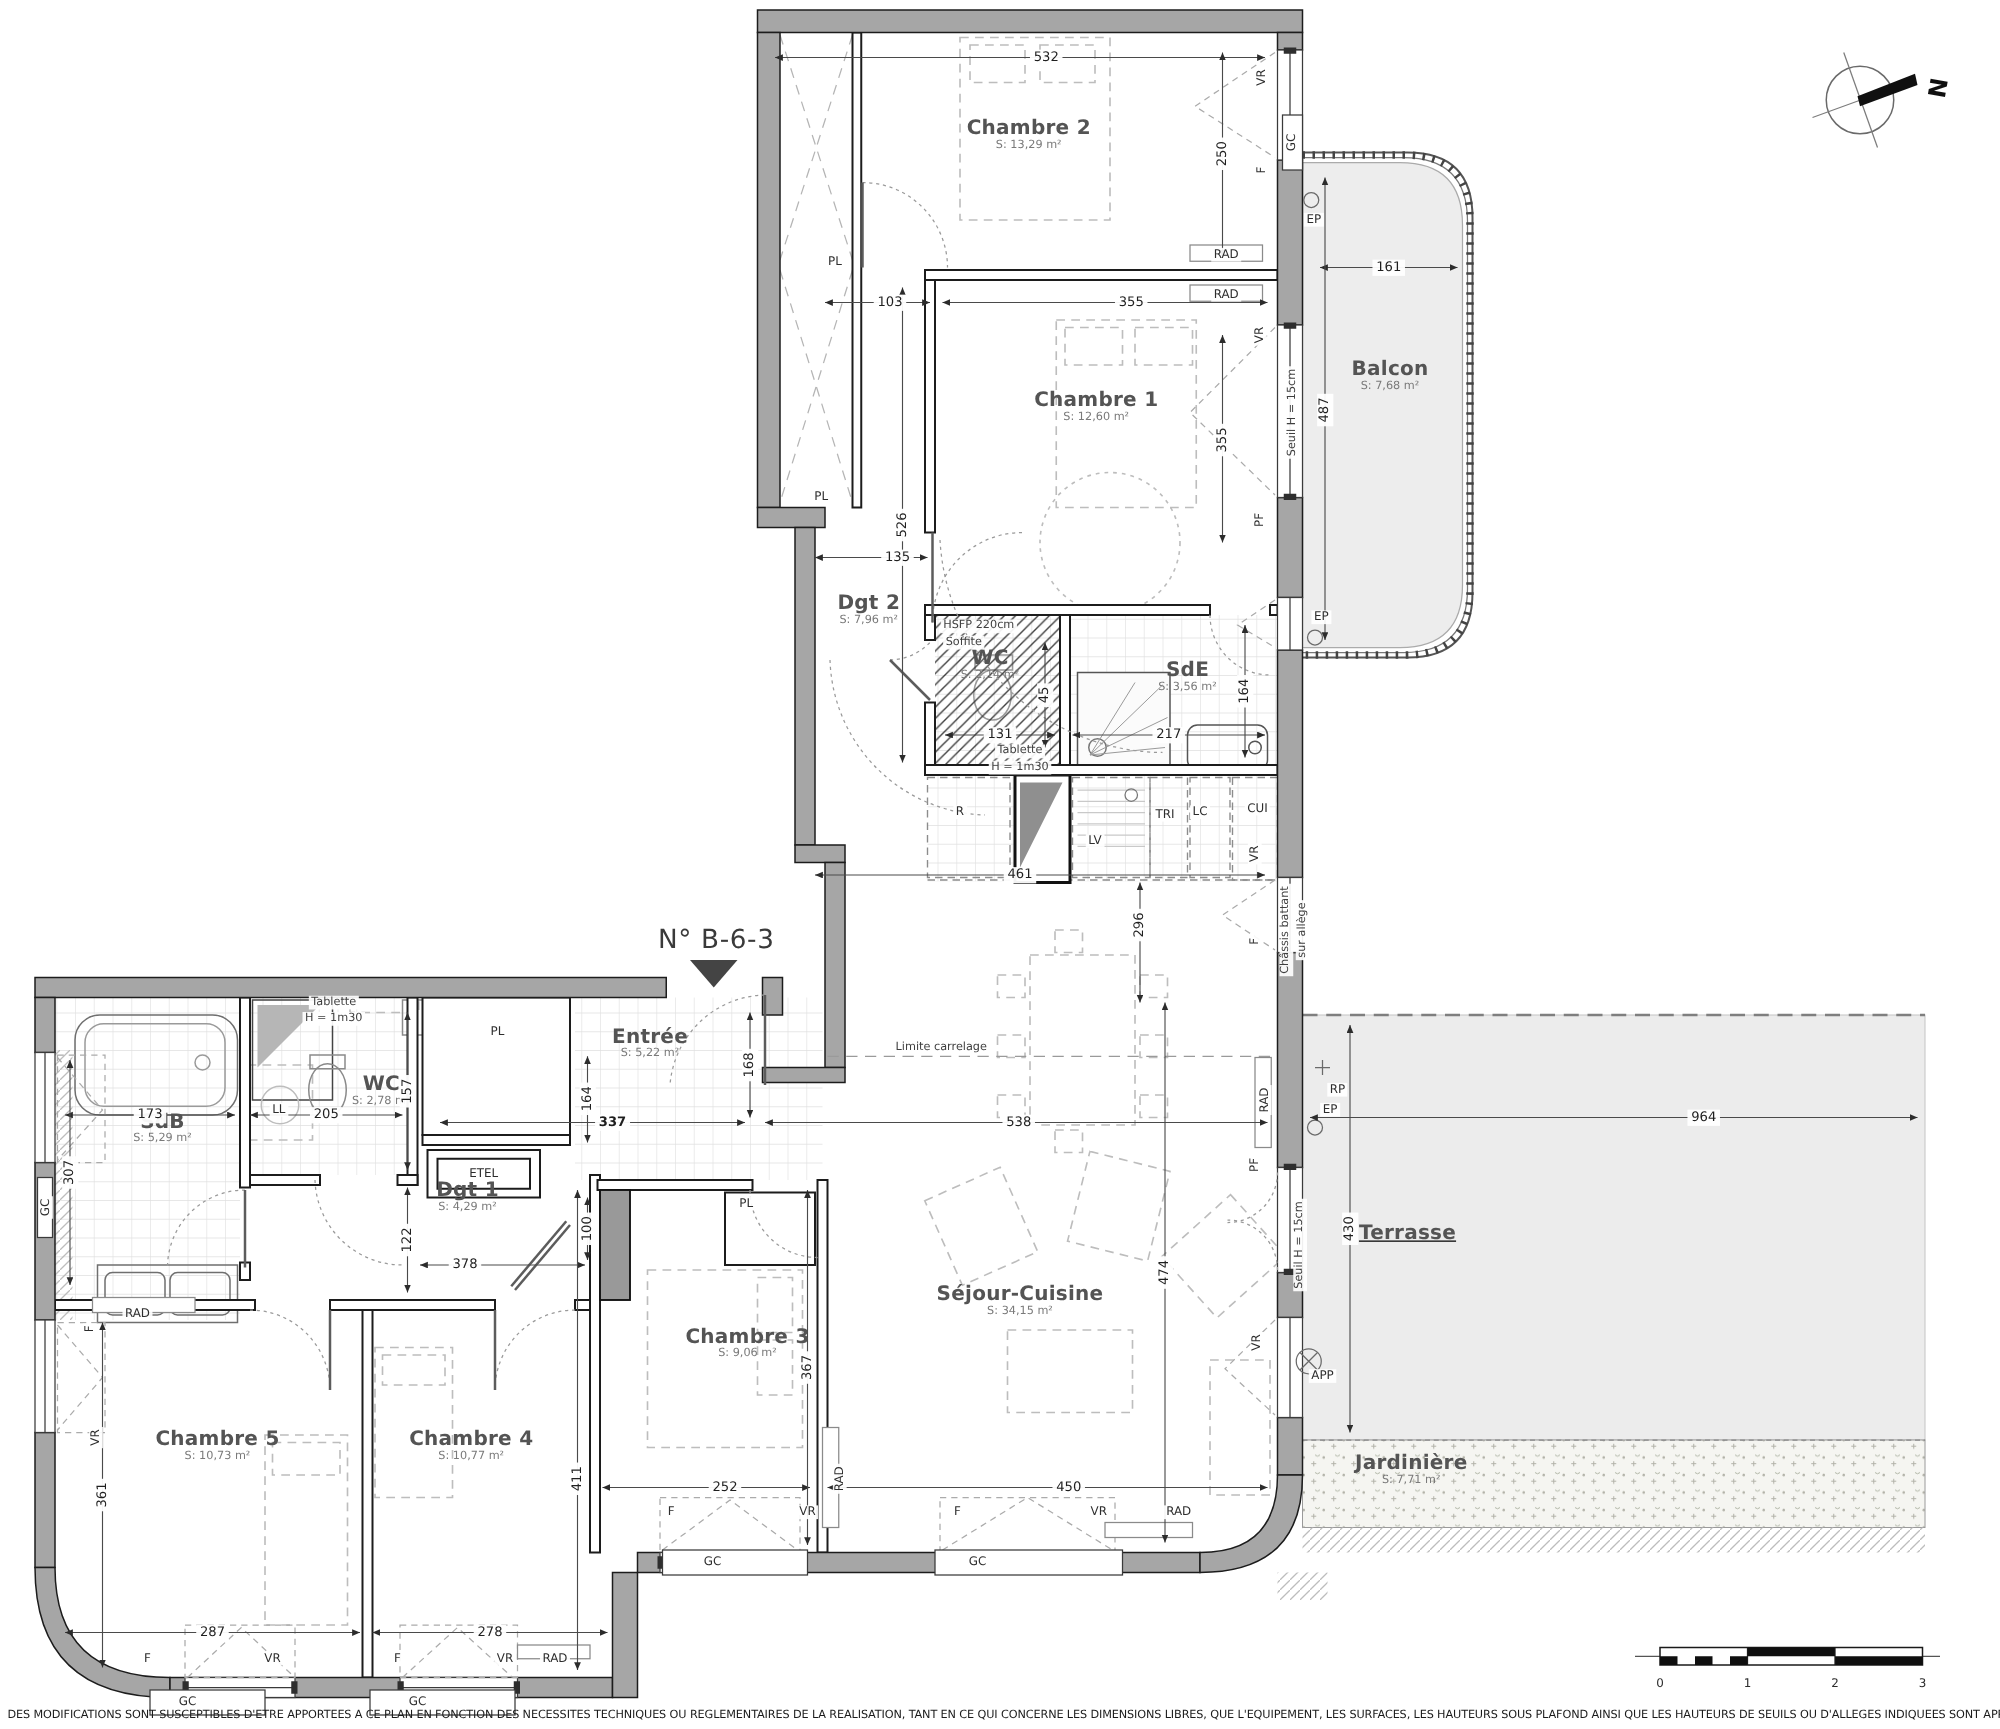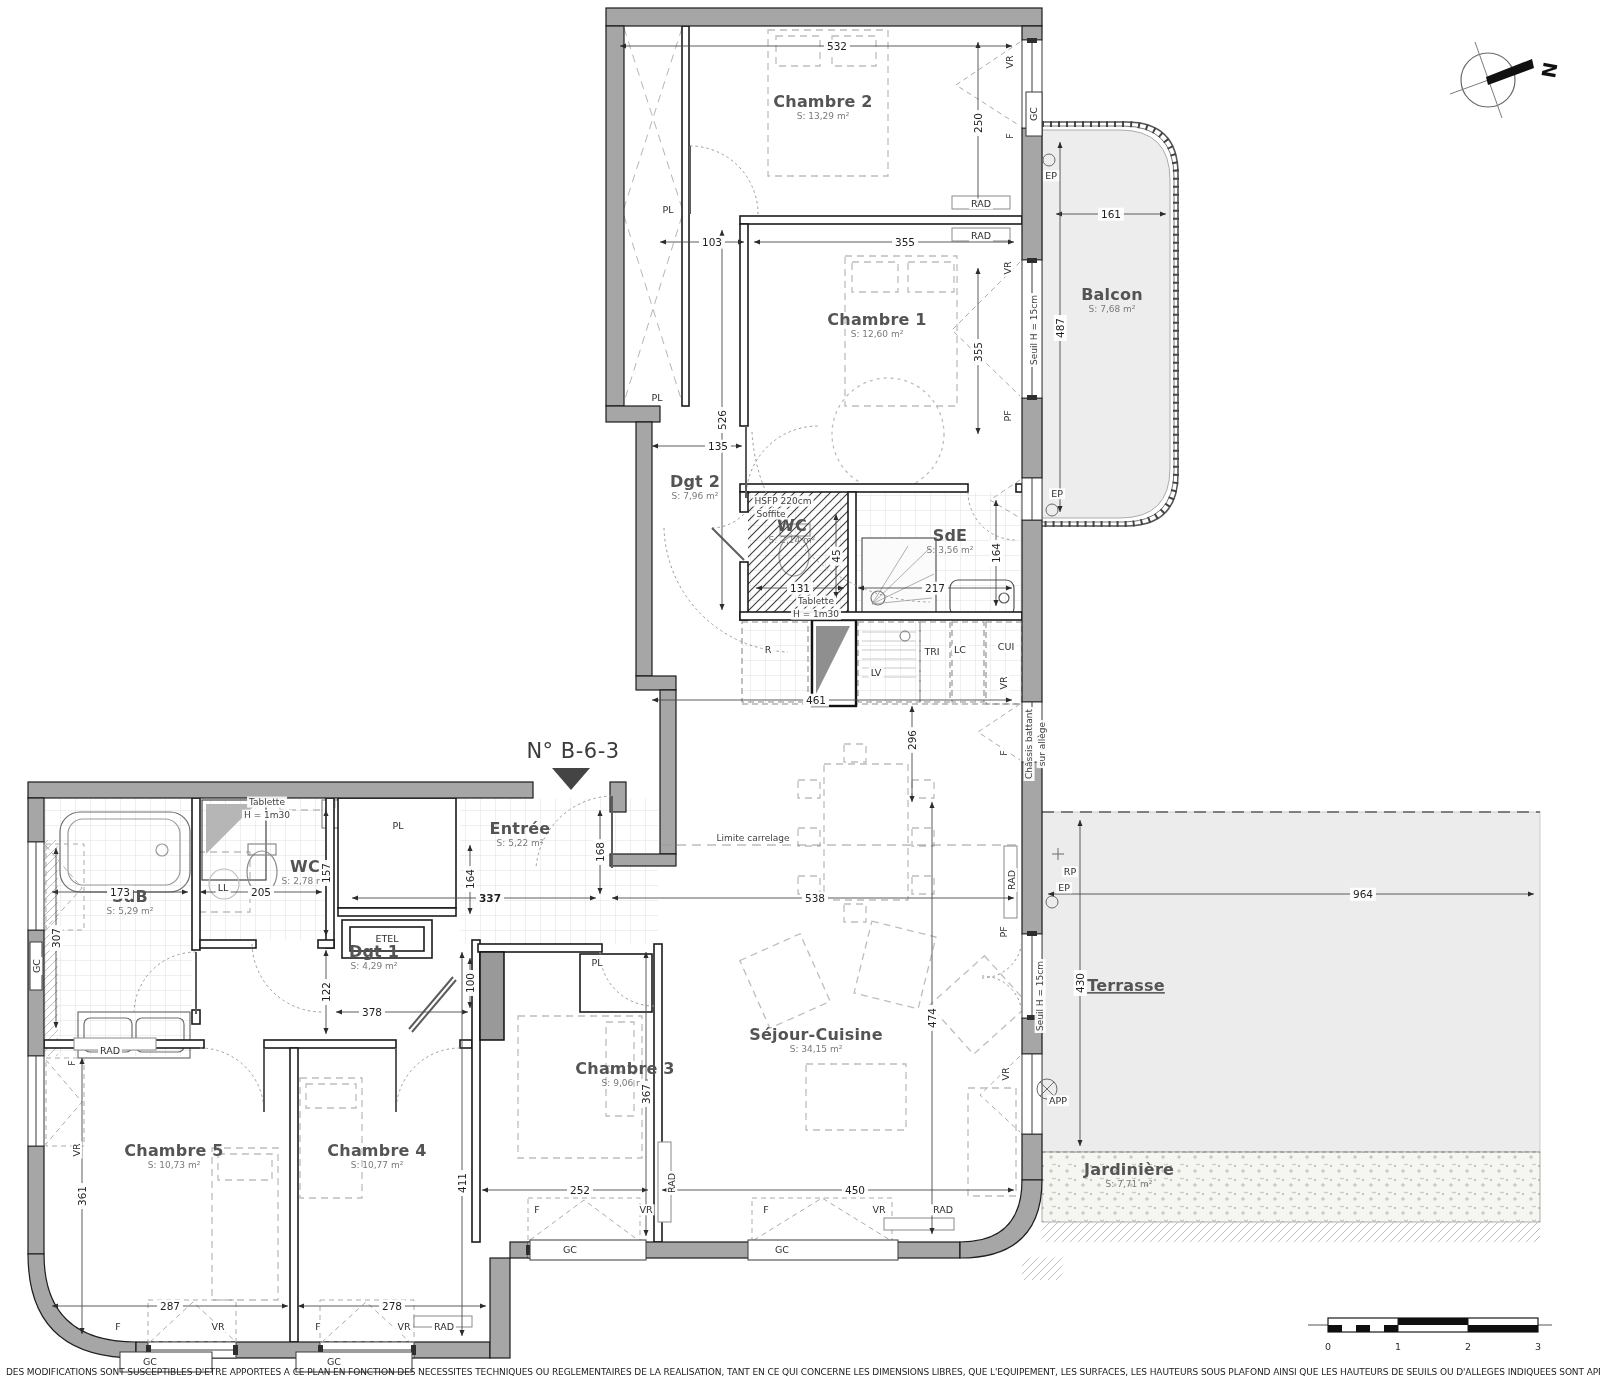--- a/index.html
+++ b/index.html
@@ -436,21 +436,21 @@
       <div class="ar">S: 2,78 m²</div>
     </div>
       <div class="lbl room" style="left: 130px; top: 902px;">
       <div class="nm">SdB</div>
       <div class="ar">S: 5,29 m²</div>
     </div>
       <div class="lbl room" style="left: 374px; top: 957px;">
       <div class="nm">Dgt 1</div>
       <div class="ar">S: 4,29 m²</div>
     </div>
-      <div class="lbl room" style="left: 598px; top: 1074px; margin-left: 27px;">
+      <div class="lbl room" style="left: 598px; top: 1074px;">
       <div class="nm">Chambre 3</div>
       <div class="ar">S: 9,06 m²</div>
     </div>
       <div class="lbl room" style="left: 816px; top: 1040px;">
       <div class="nm">Séjour-Cuisine</div>
       <div class="ar">S: 34,15 m²</div>
     </div>
       <div class="lbl room" style="left: 174px; top: 1156px; text-align: center;">
       <div class="nm">Chambre 5</div>
       <div class="ar">S: 10,73 m²</div>

